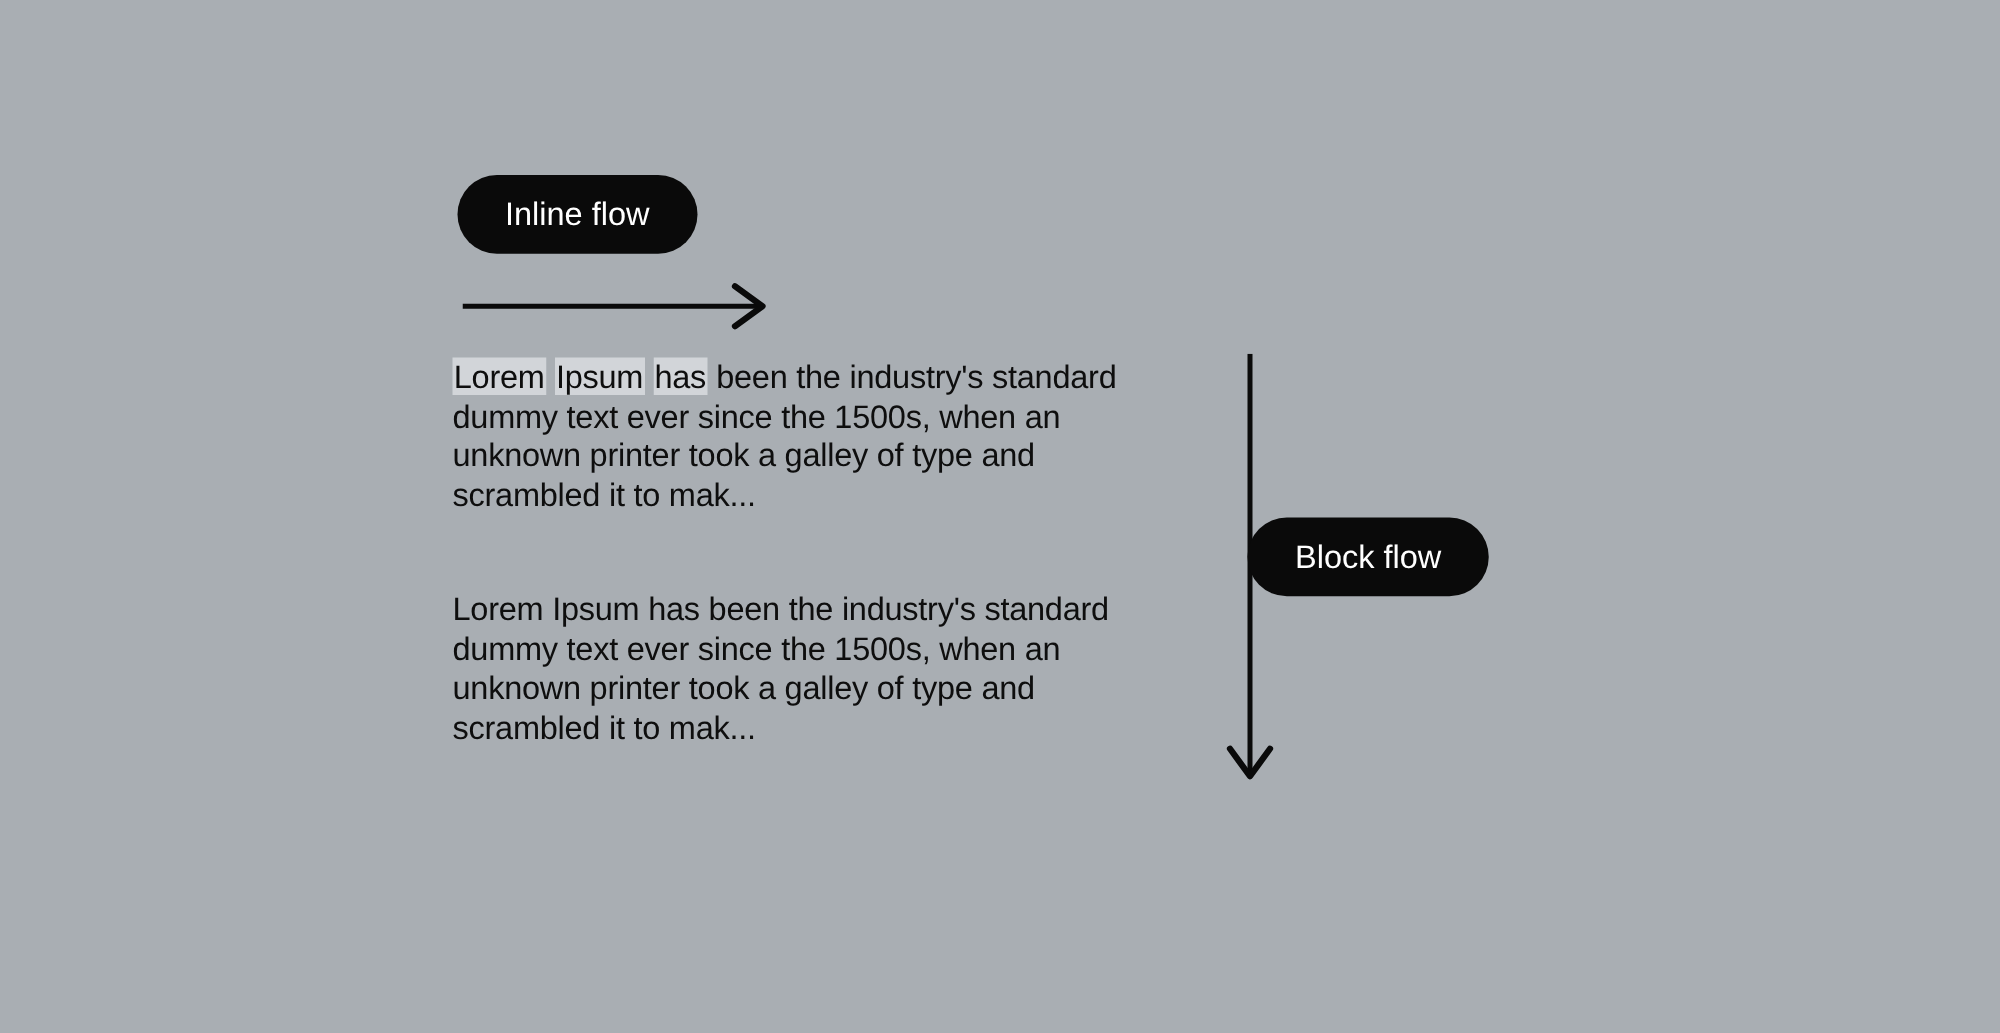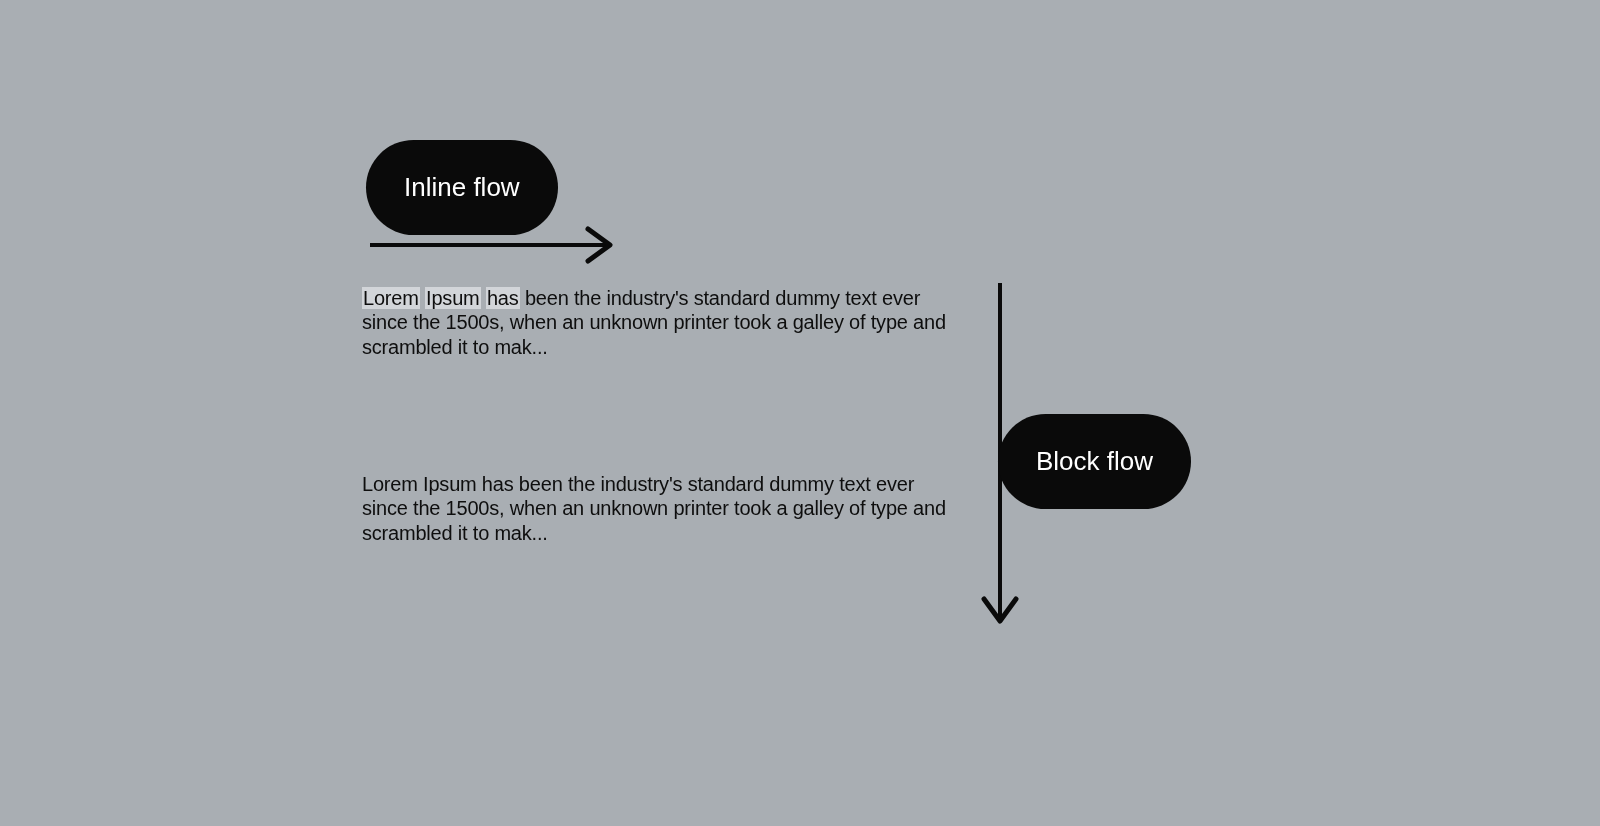--- a/index.html
+++ b/index.html
@@ -12,21 +12,21 @@
       height: 826px;
       background: #a9aeb3;
       font-family: -apple-system, BlinkMacSystemFont, "Segoe UI", Helvetica, Arial, sans-serif;
       position: relative;
       overflow: hidden;
     }
     .pill {
       background: #0a0a0a;
       color: #ffffff;
       border-radius: 999px;
-      padding: 32px 38px;
+      padding: 16px 38px;
       font-size: 26px;
       font-weight: 400;
       display: inline-block;
       position: absolute;
     }
     .pill-inline {
       top: 140px;
       left: 366px;
     }
     .pill-block {
@@ -44,21 +44,21 @@
       position: absolute;
       top: 283px;
       left: 975px;
       width: 50px;
       height: 346px;
     }
     .text-block {
       position: absolute;
       left: 362px;
       width: 590px;
-      font-size: 20px;
+      font-size: 26px;
       line-height: 1.22;
       color: #0e0e0e;
       letter-spacing: -0.2px;
     }
     .text-block-1 {
       top: 286px;
     }
     .text-block-2 {
       top: 472px;
     }

